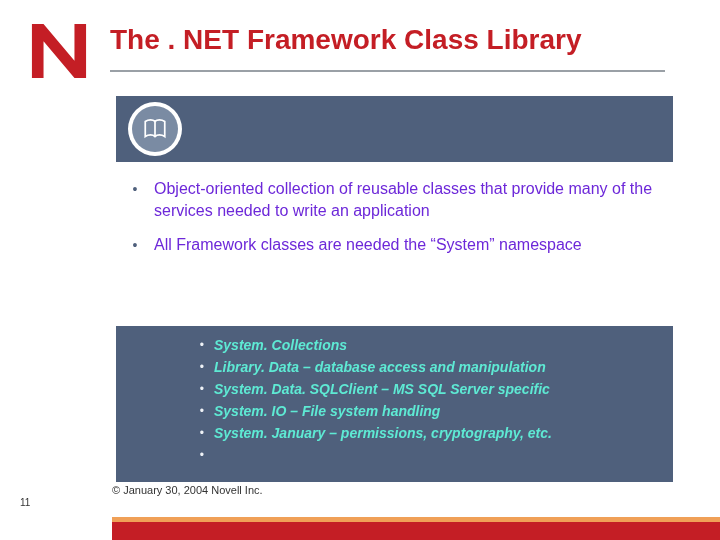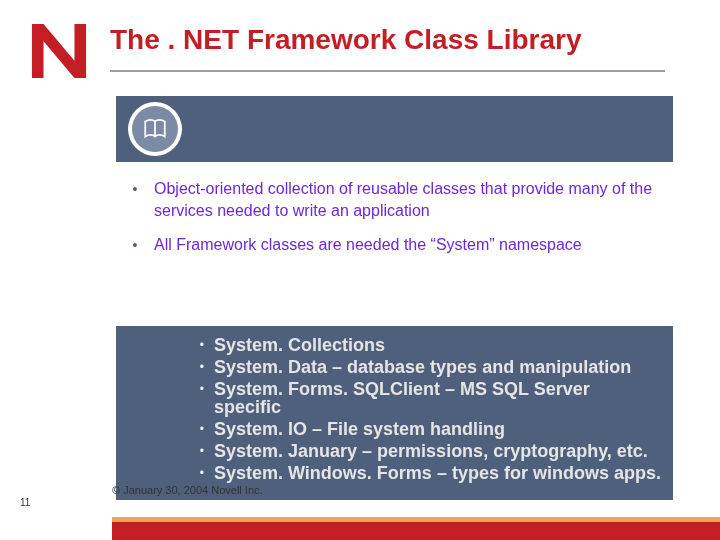--- a/index.html
+++ b/index.html
@@ -94,24 +94,25 @@
     width: 86px;
     flex: 0 0 86px;
     text-align: right;
     padding-right: 10px;
     color: #eff2f6;
     font-size: 12px;
     line-height: 18px;
   }
   .sub-box .stxt {
     flex: 1;
-    font-size: 18px;
+    font-size: 14px;
     line-height: 18px;
-    color: #e5e5e5;
+    color: #5eead4;
     font-weight: 600;
+    font-style: italic;
   }
 
   .page-num {
     position: absolute;
     left: 20px; bottom: 32px;
     font-size: 10px;
     color: #333;
   }
   .copyright {
     position: absolute;
@@ -169,37 +170,36 @@
     </div>
   </div>
 
   <div class="sub-box">
     <div class="srow">
       <div class="sdot">•</div>
       <div class="stxt">System. Collections</div>
     </div>
     <div class="srow">
       <div class="sdot">•</div>
-      <div class="stxt">System. Data – database types and manipulation</div>
-    </div>
-    <div class="srow">
-      <div class="sdot">•</div>
-      <div class="stxt">System. Forms. SQLClient – MS SQL Server specific</div>
+      <div class="stxt">Library. Data – database access and manipulation</div>
+    </div>
+    <div class="srow">
+      <div class="sdot">•</div>
+      <div class="stxt">System. Data. SQLClient – MS SQL Server specific</div>
     </div>
     <div class="srow">
       <div class="sdot">•</div>
       <div class="stxt">System. IO – File system handling</div>
     </div>
     <div class="srow">
       <div class="sdot">•</div>
       <div class="stxt">System. January – permissions, cryptography, etc.</div>
     </div>
     <div class="srow">
       <div class="sdot">•</div>
-      <div class="stxt">System. Windows. Forms – types for windows apps.</div>
     </div>
   </div>
 
   <div class="page-num">11</div>
   <div class="copyright">© January 30, 2004 Novell Inc.</div>
   <div class="footer-bar"></div>
 
 </div>
 
 </body></html>

